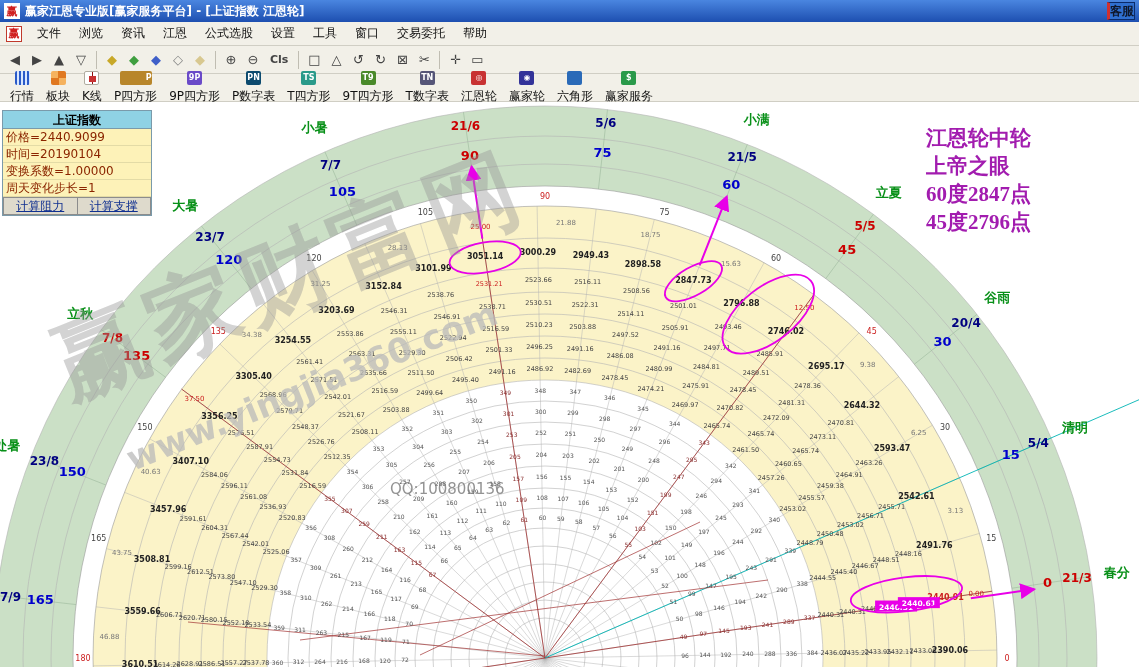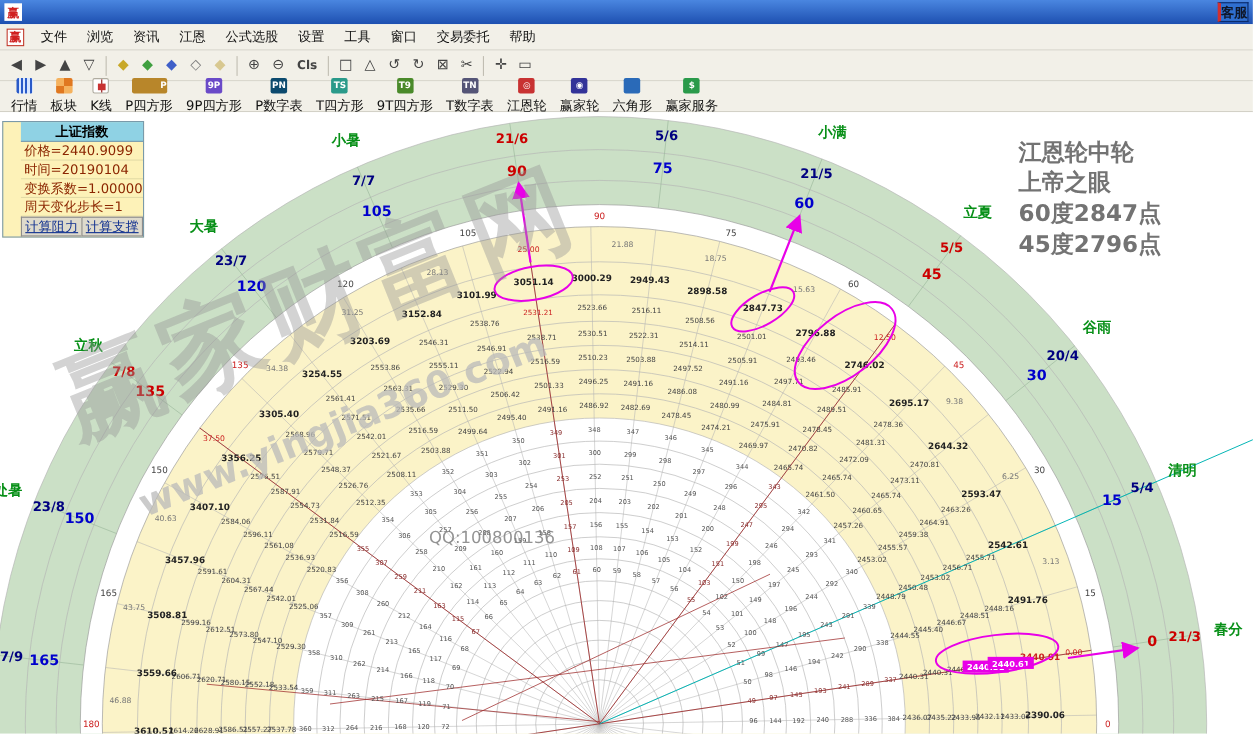--- a/index.html
+++ b/index.html
@@ -26,34 +26,35 @@
   .shape-grid{background:conic-gradient(#e07820 25%,#f5b25e 0 50%,#e07820 0 75%,#f5b25e 0)!important;}
   .shape-candle{background:#fff!important;border:1px solid #b0aca0;}
   .shape-candle::before{content:"";position:absolute;left:7px;top:0;width:1px;height:14px;background:#901010;}
   .shape-candle::after{content:"";position:absolute;left:4px;top:4px;width:7px;height:6px;background:#c83232;}
   
   .chart{position:relative;width:1139px;height:565px;background:#fff;}
   #wheel{position:absolute;left:0;top:0;}
   .wm-brand{position:absolute;left:58px;top:205px;font-size:92px;font-weight:bold;color:rgba(150,150,150,.42);transform:rotate(-22deg);transform-origin:0 50%;letter-spacing:8px;white-space:nowrap;pointer-events:none;}
   .wm-url{position:absolute;left:128px;top:338px;font-size:34px;font-weight:bold;color:rgba(185,185,185,.75);transform:rotate(-22deg);transform-origin:0 50%;white-space:nowrap;pointer-events:none;}
   .wm-qq{position:absolute;left:390px;top:378px;font-size:15px;color:rgba(120,120,120,.8);pointer-events:none;}
-  .anno{position:absolute;left:926px;top:22px;color:#737373;font-size:21px;font-weight:bold;line-height:28px;pointer-events:none;}
+  .anno{position:absolute;left:926px;top:22px;color:#a21caf;font-size:21px;font-weight:bold;line-height:28px;pointer-events:none;font-family:Liberation Serif, serif;}
   
-  .info-panel{position:absolute;left:2px;top:8px;width:129px;border:1px solid #7a9aaa;background:#fdf2b8;font-size:12px;padding-left:16px;}
+  .info-panel{position:absolute;left:2px;top:8px;width:150px;border:1px solid #7a9aaa;background:#fdf2b8;font-size:12px;}
   .ip-title{background:#8fd2e4;color:#000;text-align:center;font-weight:bold;height:18px;line-height:18px;border-bottom:1px solid #7a9aaa;}
   .ip-row{color:#8b2500;padding:0 3px;height:17px;line-height:17px;border-bottom:1px solid #e3dba6;white-space:nowrap;overflow:hidden;}
   .ip-buttons{display:flex;}
   .ip-btn{flex:1;text-align:center;background:#dedacc;color:#103090;border:1px solid #8c8c8c;border-right:none;height:18px;line-height:16px;cursor:pointer;text-decoration:underline;}
   .ip-btn:last-child{border-right:1px solid #8c8c8c;}
 </style>
 </head>
 <body>
 
 <div class="titlebar">
   <span class="app-icon">赢</span>
+  <span class="title-text">赢家江恩专业版[赢家服务平台] - [上证指数 江恩轮]</span>
   <span class="kf-btn">客服</span>
 </div>
 
 <div class="menubar">
   <span class="menu-logo">赢</span>
   <span class="menu-items">
       <span class="menu-item">文件</span>
       <span class="menu-item">浏览</span>
       <span class="menu-item">资讯</span>
       <span class="menu-item">江恩</span>

